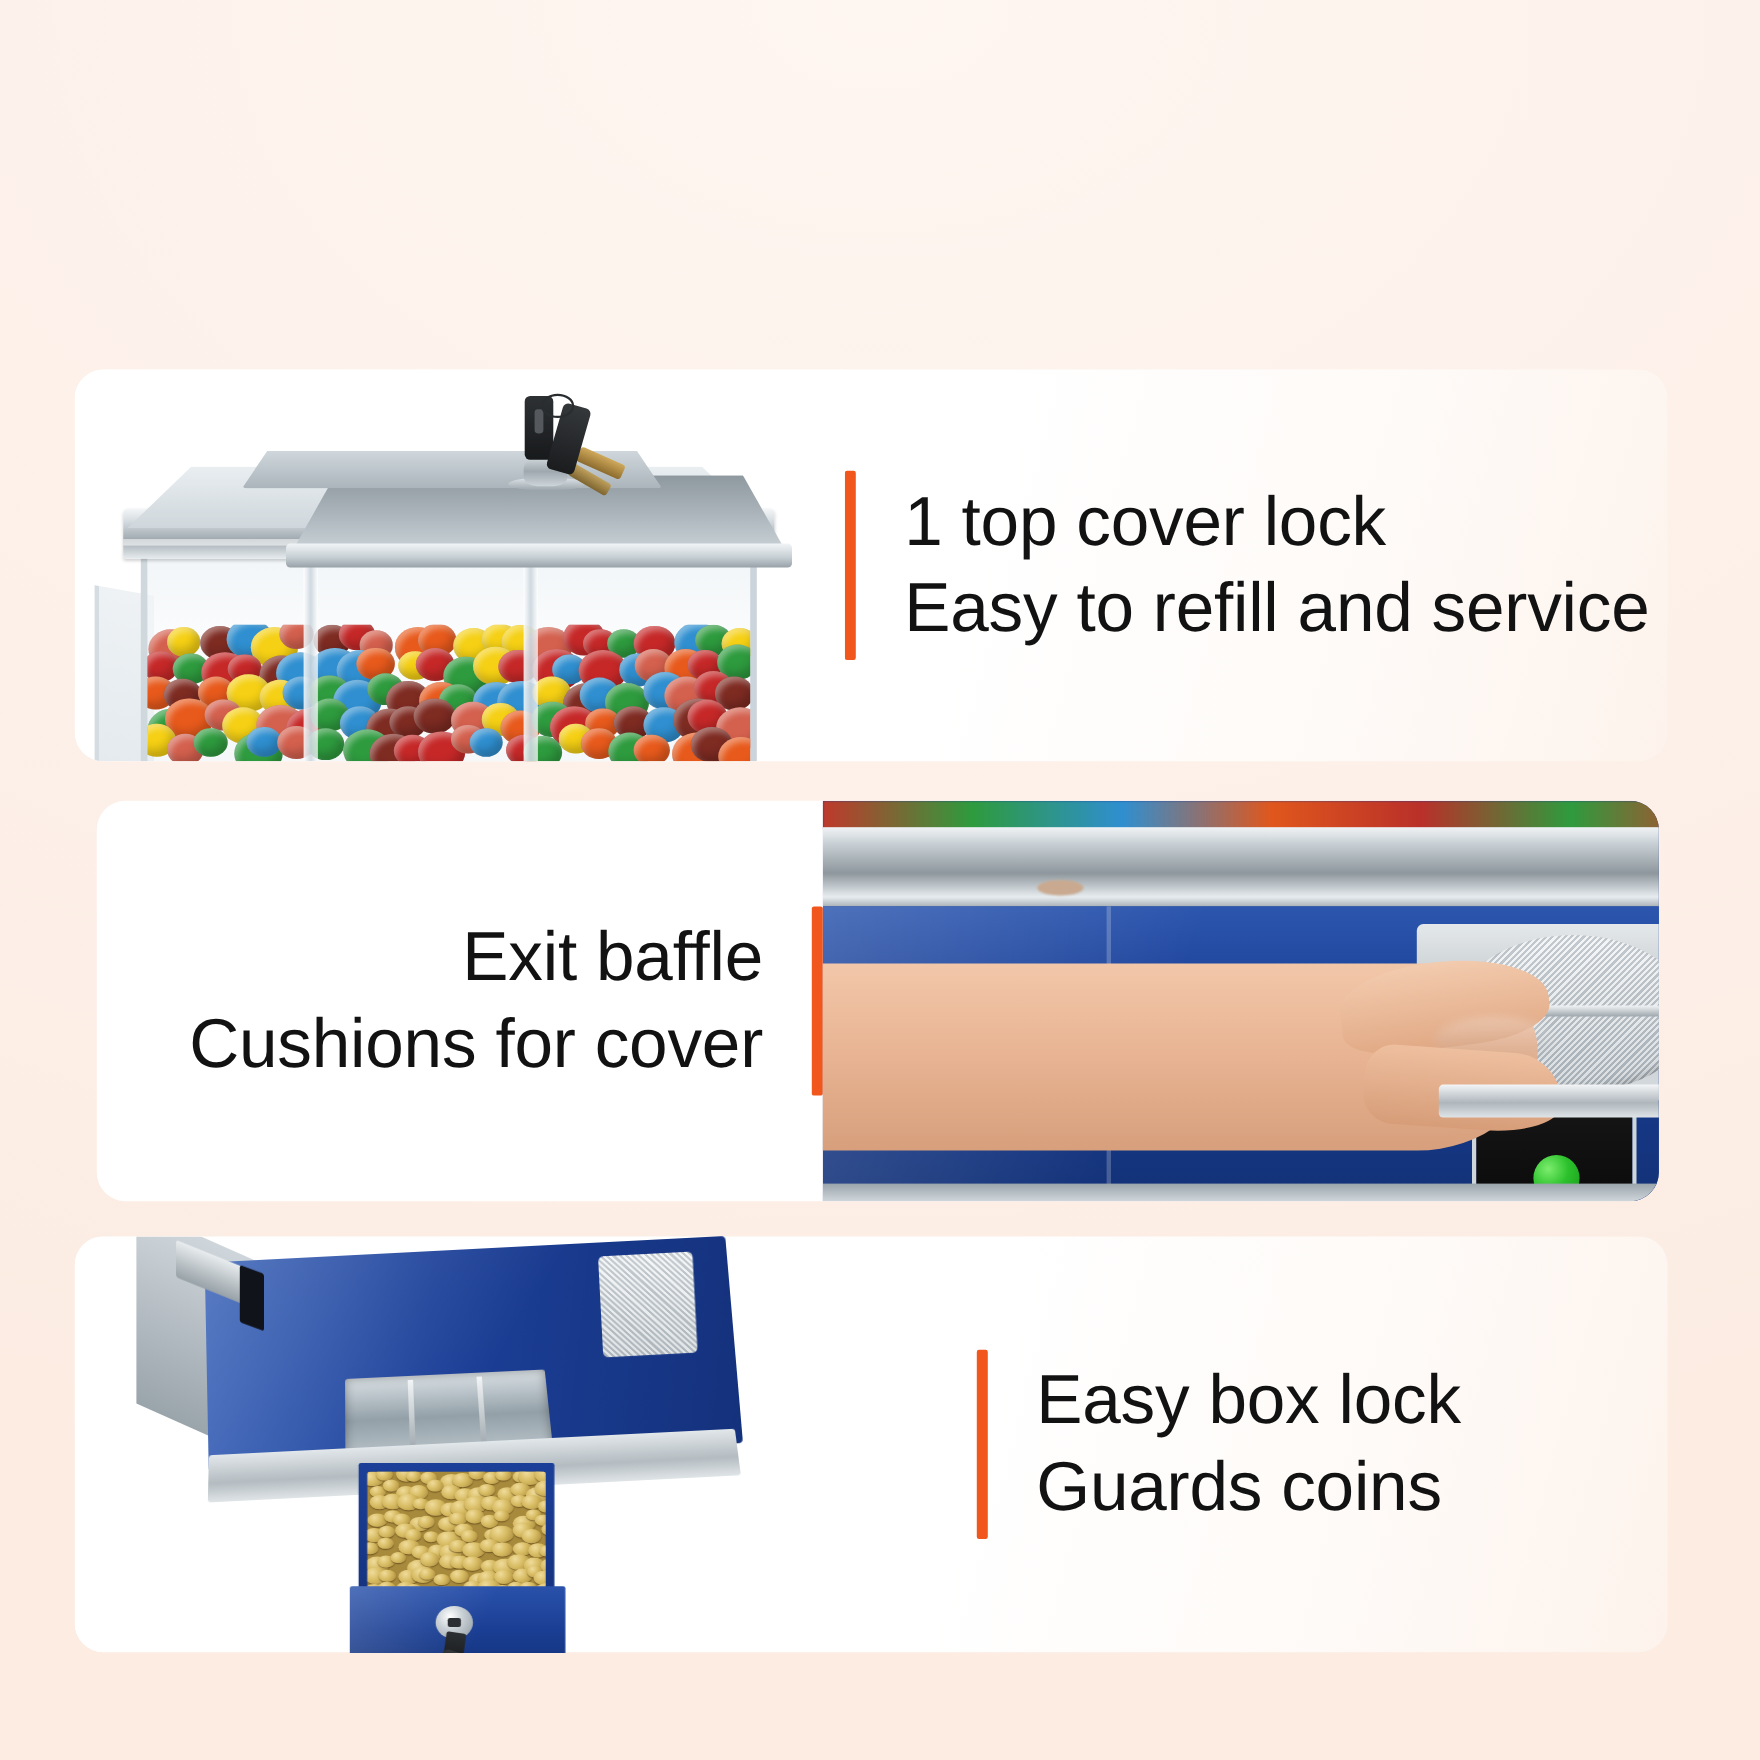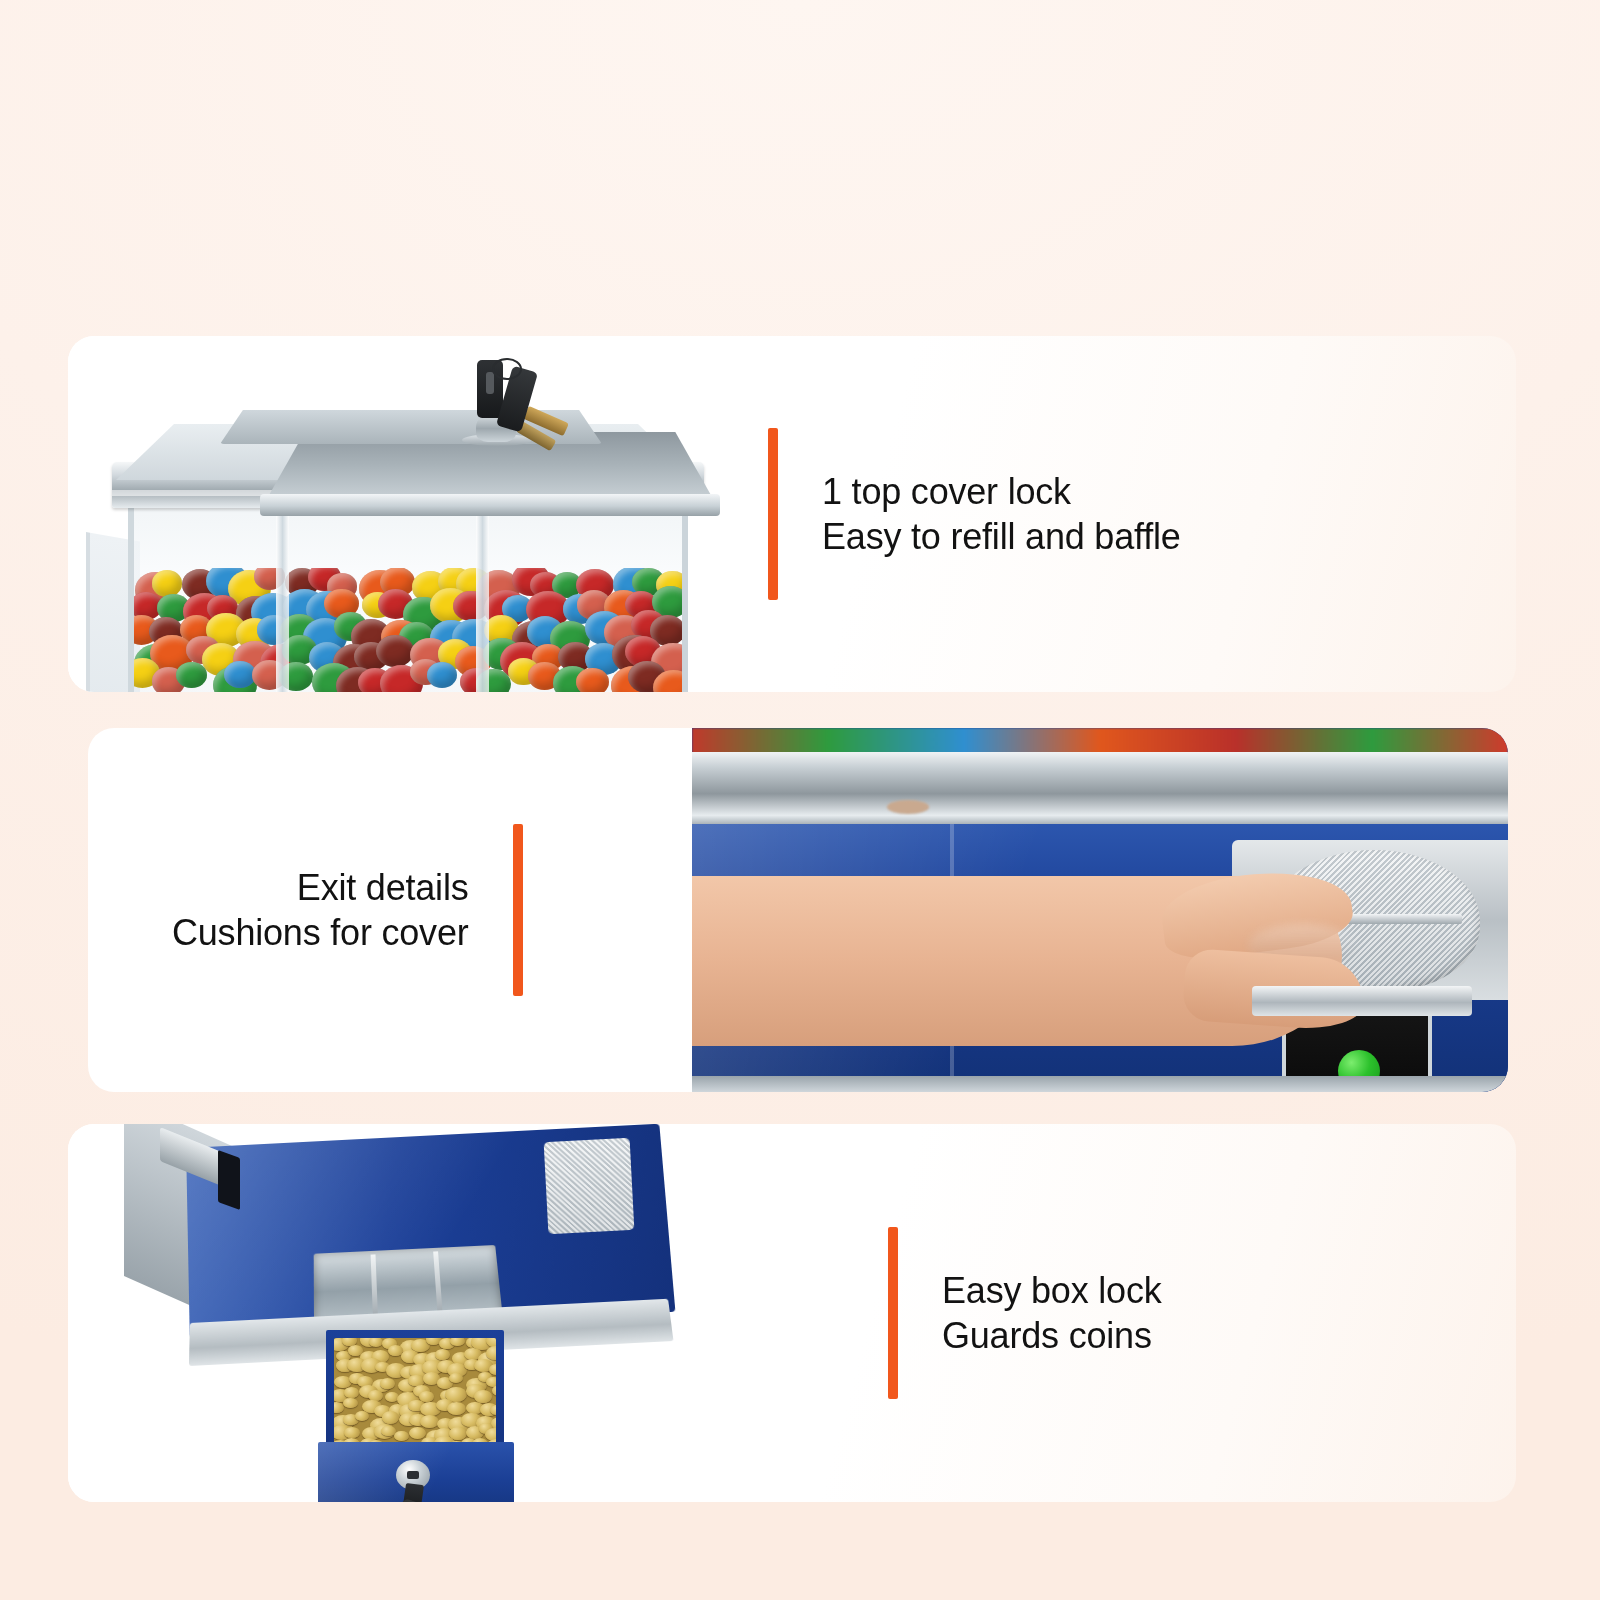--- a/index.html
+++ b/index.html
@@ -83,21 +83,21 @@
   .accent-bar {
     width: 10px;
     height: 172px;
     background: #f1571c;
     border-radius: 2px;
     flex: none;
   }
 
   .lines { color: #121212; }
   .lines .l {
-    font-size: 36px;
+    font-size: 63px;
     line-height: 1.25;
     white-space: nowrap;
     letter-spacing: -0.2px;
   }
   .lines.right { text-align: right; }
 
   
   .photo {
     position: relative;
     overflow: hidden;
@@ -672,34 +672,34 @@
           <div class="p1-key"></div>
           <div class="p1-key2"></div>
           <div class="p1-keyring"></div>
         </div>
       </div>
 
       <div class="textblock">
         <div class="accent-bar"></div>
         <div class="lines">
           <div class="l">1 top cover lock</div>
-          <div class="l">Easy to refill and baffle</div>
+          <div class="l">Easy to refill and service</div>
         </div>
       </div>
 
     </div>
   </div>
 
   <div class="card" id="card2">
     <div class="card-row">
 
       <div class="textblock rev" style="margin-left:84px;">
         <div class="accent-bar"></div>
         <div class="lines right">
-          <div class="l">Exit details</div>
+          <div class="l">Exit baffle</div>
           <div class="l">Cushions for cover</div>
         </div>
       </div>
 
       <div class="photo" id="photo2" style="margin-left:auto;">
         <div class="p2-scene">
           <div class="p2-candytop"></div>
           <div class="p2-chrome"></div>
           <div class="p2-body"></div>
           <div class="p2-door-split"></div>

